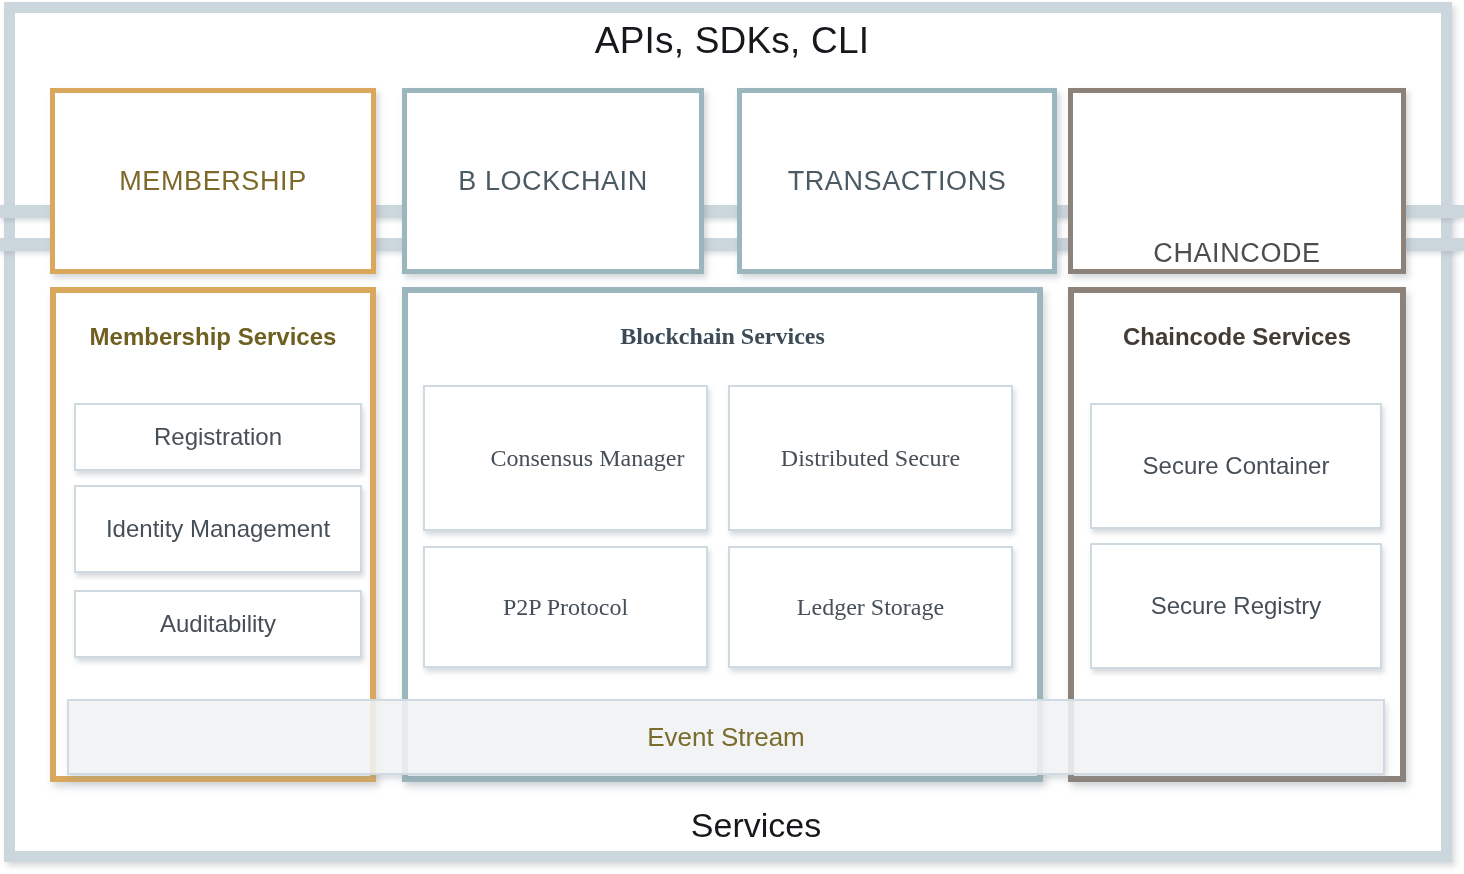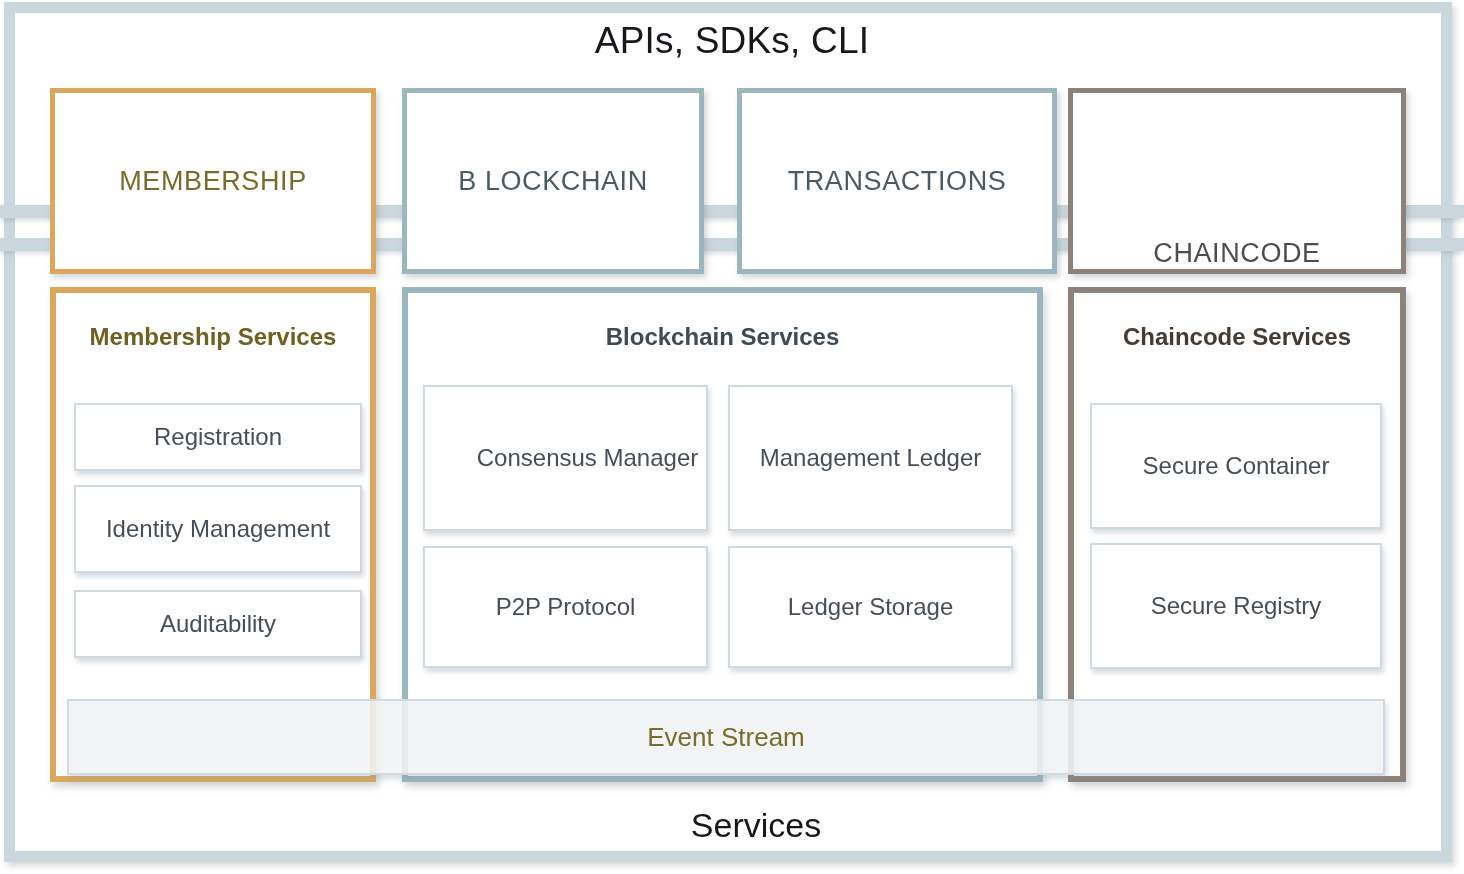--- a/index.html
+++ b/index.html
@@ -97,21 +97,21 @@
   .panel {
     position: absolute;
     top: 287px;
     height: 495px;
     background: #ffffff;
     border: 6px solid #9bb7bd;
     box-sizing: border-box;
     box-shadow: 3px 5px 7px rgba(120,130,140,0.32);
   }
   .panel-membership { left: 50px;   width: 326px; border-color: #d9a85c; padding-left: 19px; }
-  .panel-blockchain { left: 402px;  width: 641px; border-color: #9bb7bd; }
+  .panel-blockchain { left: 402px;  width: 641px; border-color: #9bb7bd; font-family: Liberation Serif, serif; }
   .panel-chaincode  { left: 1068px; width: 338px; border-color: #8d8279; }
 
   .panel-title {
     position: absolute;
     left: 0;
     width: 100%;
     top: 27px;
     text-align: center;
     font-size: 24px;
     font-weight: bold;
@@ -213,21 +213,21 @@
       <span class="tile-label">Auditability</span>
     </div>
   </div>
 
   <div class="panel panel-blockchain">
     <div class="panel-title">Blockchain Services</div>
     <div class="tile t-consensus">
       <span class="tile-label">Consensus Manager</span>
     </div>
     <div class="tile t-dledger">
-      <span class="tile-label">Management Ledger</span>
+      <span class="tile-label">Distributed Secure</span>
     </div>
     <div class="tile t-p2p">
       <span class="tile-label">P2P Protocol</span>
     </div>
     <div class="tile t-lstorage">
       <span class="tile-label">Ledger Storage</span>
     </div>
   </div>
 
   <div class="panel panel-chaincode">

